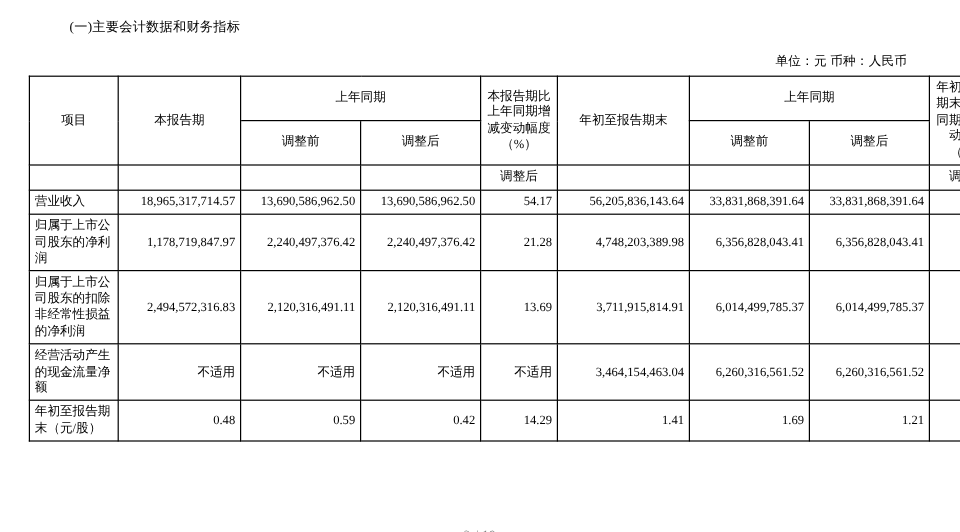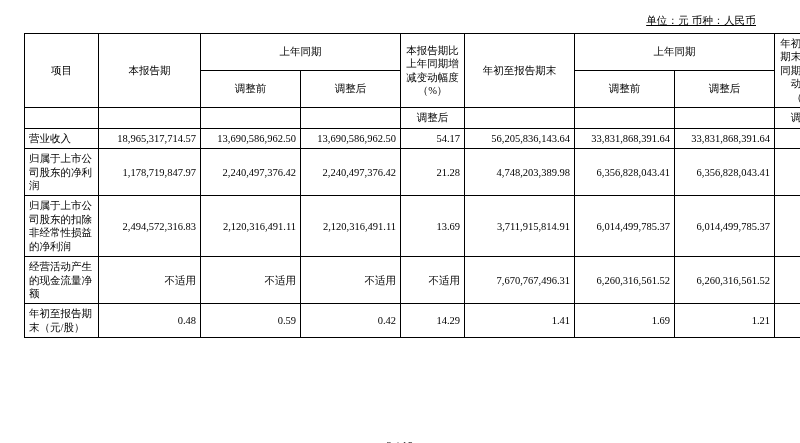--- a/index.html
+++ b/index.html
@@ -31,21 +31,20 @@
   .sub-title {
     font-size: 11px;
     margin: 15px 0 0 34px;
     letter-spacing: 0.2px;
   }
   .unit-line {
     font-size: 10.5px;
     text-align: right;
     margin: 14px 20px 5px 0;
     letter-spacing: 0.2px;
-    text-decoration: underline;
   }
   table.fin {
     border-collapse: collapse;
     width: 752px;
     margin: 0 auto;
     table-layout: fixed;
   }
   table.fin td, table.fin th {
     border: 1px solid #000000;
     font-size: 10.5px;
@@ -85,20 +84,21 @@
   }
   .hdr-tall {
     height: 40px;
   }
 </style>
 </head>
 <body>
 
 <div class="page">
 
+  <div class="sub-title">(一)主要会计数据和财务指标</div>
   <div class="unit-line">单位：元  币种：人民币</div>
 
   <table class="fin">
     <colgroup>
       <col class="col-item">
       <col class="col-cur">
       <col class="col-pre1">
       <col class="col-pre2">
       <col class="col-pct">
       <col class="col-ytd">
@@ -167,21 +167,21 @@
         <td class="num">6,014,499,785.37</td>
         <td class="num">6,014,499,785.37</td>
         <td class="num">23.02</td>
       </tr>
       <tr>
         <td class="rowlabel">经营活动产生的现金流量净额</td>
         <td class="num">不适用</td>
         <td class="num">不适用</td>
         <td class="num">不适用</td>
         <td class="num">不适用</td>
-        <td class="num">7,670,767,496.31</td>
+        <td class="num">3,464,154,463.04</td>
         <td class="num">6,260,316,561.52</td>
         <td class="num">6,260,316,561.52</td>
         <td class="num">-25.27</td>
       </tr>
       <tr>
         <td class="rowlabel">年初至报告期末（元/股）</td>
         <td class="num">0.48</td>
         <td class="num">0.59</td>
         <td class="num">0.42</td>
         <td class="num">14.29</td>

